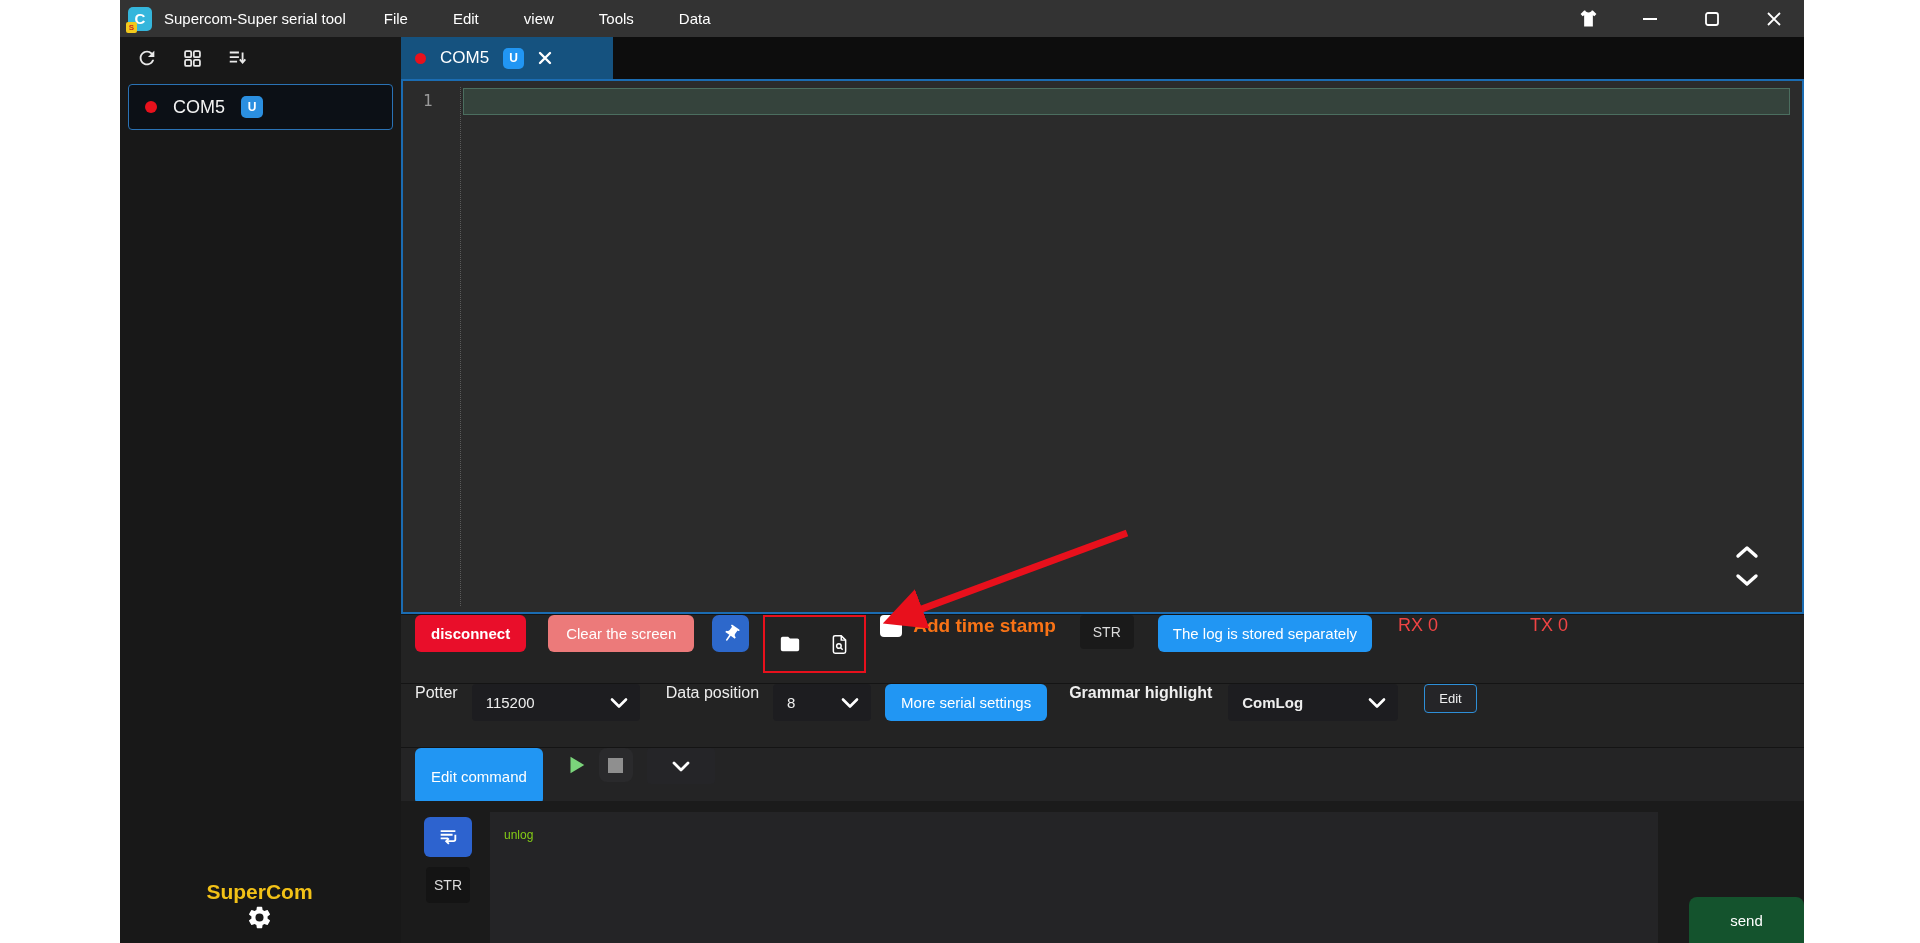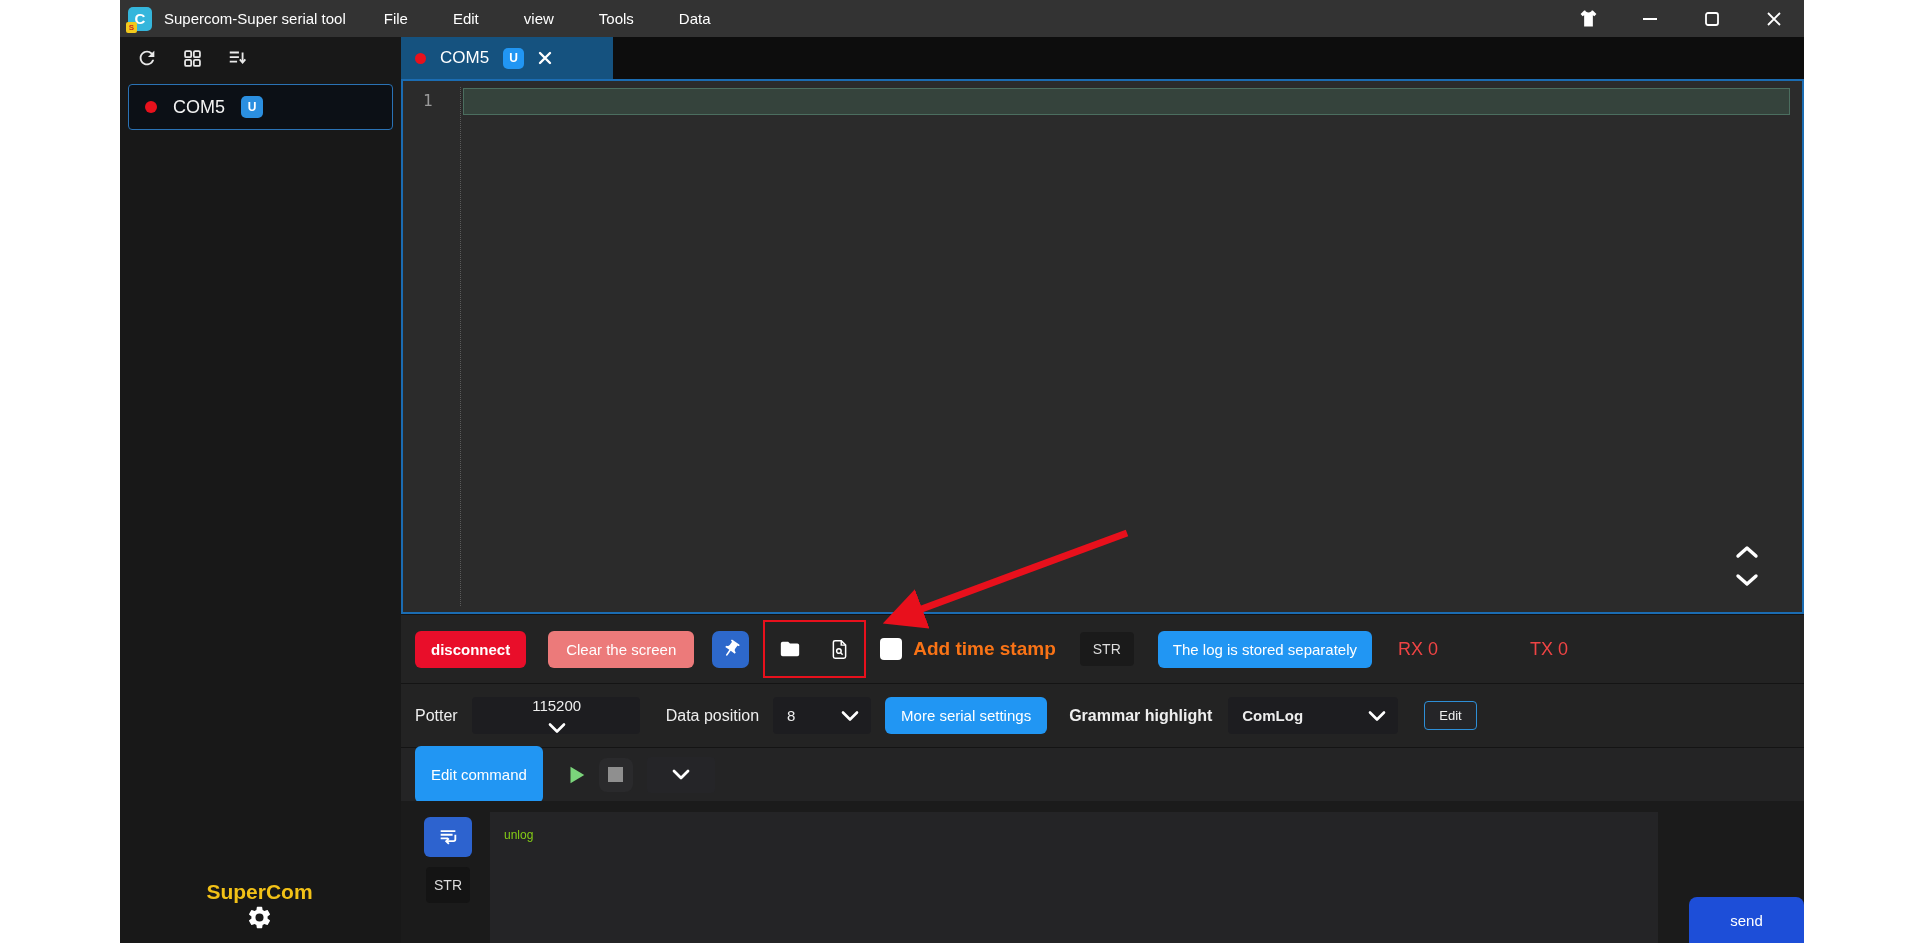--- a/index.html
+++ b/index.html
@@ -35,61 +35,61 @@
   .tab-name { color:#ffffff; font-size:17px; }
   .tab .ubadge { min-width:21px; height:21px; background:#2196f3; }
 
   .editor { flex:1; background:#2b2b2b; border:2px solid #1b6cb2; position:relative; min-height:0; }
   .gutter-num { position:absolute; left:20px; top:10px; color:#9a9a9a; font-size:16px; font-family:"DejaVu Sans Mono", monospace; }
   .guide { position:absolute; left:57px; top:6px; bottom:6px; width:0; border-left:1px dotted #5a5a5a; }
   .active-line { position:absolute; left:60px; right:12px; top:7px; height:27px; background:#35433c; border:1px solid #4b6e5f; }
   .scrollers { position:absolute; right:42px; bottom:24px; display:flex; flex-direction:column; gap:14px; }
 
   
-  .row { display:flex; align-items:center; padding-left:14px; flex:0 0 auto; background:#232323; border-top:1px solid #141414; }
+  .row { display:flex; align-items:flex-start; padding-left:14px; flex:0 0 auto; background:#232323; border-top:1px solid #141414; }
   .row1 { height:69px; }
   .row2 { height:64px; }
   .row3 { height:54px; background:#242425; }
 
   .btn { border:none; border-radius:6px; color:#fff; font-size:15px; font-family:inherit; padding:10px 16px; cursor:pointer; }
   .btn-disconnect { background:#e90e2a; font-weight:bold; margin-right:22px; }
   .btn-clear { background:#ec7a7a; margin-right:18px; padding:10px 18px; }
   .iconbtn-pin { width:37px; height:37px; border-radius:7px; background:#2d68cb; display:flex; align-items:center; justify-content:center; margin-right:14px; border:none; cursor:pointer; }
   .annot-box { border:2px solid #e8101c; height:58px; display:flex; align-items:center; gap:28px; padding:0 14px; margin-right:14px; }
   .checkbox { width:22px; height:22px; background:#ffffff; border-radius:4px; margin-right:11px; }
   .lbl-timestamp { color:#f97316; font-size:19px; font-weight:600; margin-right:24px; }
   .btn-str { background:#1a1a1a; color:#dddddd; font-size:14px; border-radius:4px; padding:9px 13px; margin-right:24px; }
   .btn-log { background:#2196f3; margin-right:26px; padding:10px 15px; }
   .counter { color:#ef4444; font-size:18px; }
   .counter.rx { margin-left:0; }
   .counter.tx { margin-left:92px; }
 
   .lbl { color:#eeeeee; font-size:16px; }
   .select { background:#1d1d20; border-radius:4px; height:37px; display:flex; align-items:center; justify-content:space-between; padding:0 12px 0 14px; cursor:pointer; }
   .select .val { color:#eeeeee; font-size:15px; }
-  .sel-baud { width:168px; margin:0 26px 0 14px;flex-direction:column; }
+  .sel-baud { width:168px; margin:0 26px 0 14px; }
   .sel-data { width:98px; margin:0 14px 0 14px; }
   .sel-grammar { width:170px; margin:0 26px 0 16px; }
   .sel-grammar .val { font-weight:bold; }
   .btn-more { background:#2196f3; margin-right:22px; }
   .lbl-grammar { font-weight:bold; }
   .btn-edit { background:#252528; border:1px solid #2e8fd8; border-radius:4px; color:#f0f0f0; font-size:13px; padding:6px 14px; cursor:pointer; }
 
   .btn-editcmd { background:#2196f3; margin-right:16px; padding:20px 16px; }
   .playbtn { width:34px; height:34px; border:none; background:transparent; display:flex; align-items:center; justify-content:center; margin-right:6px; cursor:pointer; }
   .stopbtn { width:34px; height:34px; background:#2a2a2c; border:none; border-radius:8px; display:flex; align-items:center; justify-content:center; margin-right:14px; cursor:pointer; }
   .stopbtn .sq { width:15px; height:15px; background:#8f8f8f; }
   .ddbtn { width:68px; height:36px; background:#252528; border:none; border-radius:4px; display:flex; align-items:center; justify-content:center; cursor:pointer; }
 
   
   .composer { flex:0 0 142px; background:#1b1b1b; position:relative; }
   .sendmode-btn { position:absolute; left:23px; top:16px; width:48px; height:40px; background:#2d63cf; border:none; border-radius:6px; display:flex; align-items:center; justify-content:center; cursor:pointer; }
   .strmode-btn { position:absolute; left:25px; top:66px; width:44px; height:36px; background:#141414; border:none; border-radius:4px; color:#dddddd; font-size:14px; cursor:pointer; }
   .cmd-input { position:absolute; left:89px; top:11px; width:1168px; bottom:0; background:#242426; border:none; color:#84cc16; font-size:12px; font-family:inherit; padding:16px 14px; resize:none; outline:none; }
-  .btn-send { position:absolute; right:0; bottom:0; width:115px; height:46px; background:#1d4ed8; border:none; border-radius:8px 8px 0 0; color:#fff; font-size:15px; cursor:pointer; }
+  .btn-send { position:absolute; right:0; bottom:0; width:115px; height:46px; background:#14532d; border:none; border-radius:8px 8px 0 0; color:#fff; font-size:15px; cursor:pointer; }
 
   
   .annot-arrow { position:absolute; left:0; top:0; width:1920px; height:943px; pointer-events:none; }
 
   svg { display:block; }
 </style>
 </head>
 <body>
 
 <div class="app">

